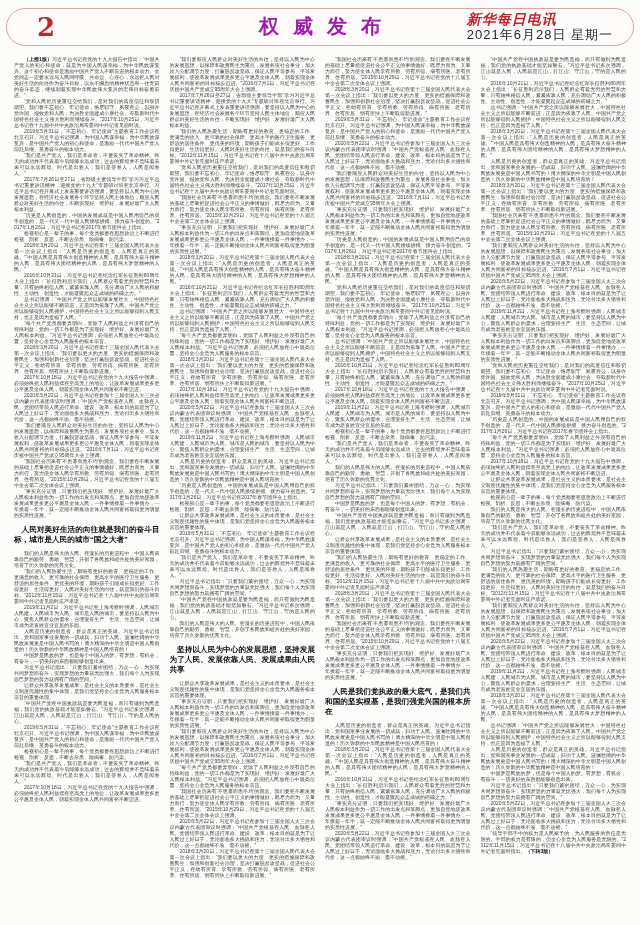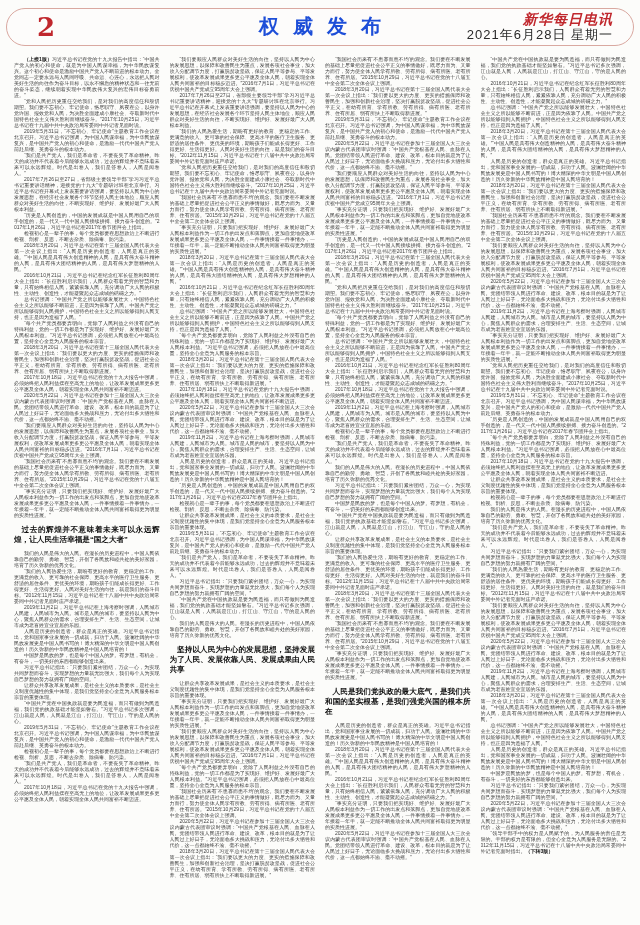--- a/index.html
+++ b/index.html
@@ -20,25 +20,25 @@
     padding:0 16px;
     background:#fdfcfb;
     box-sizing:border-box;
   }
   .page-num{
     color:#c0272d;font-weight:bold;font-size:26px;line-height:1;
     margin-left:14px;font-family:"DejaVu Serif", serif;
   }
   .section-title{
     position:absolute;left:50%;top:50%;transform:translate(-50%,-52%);
-    color:#1d4ed8;font-weight:bold;font-size:20px;
+    color:#a21caf;font-weight:bold;font-size:20px;
     letter-spacing:14px;text-indent:14px;white-space:nowrap;
   }
   .masthead{
-    margin-left:auto;display:flex;flex-direction:column;align-items:flex-end;
+    margin-left:auto;display:flex;flex-direction:column;align-items:flex-start;
     line-height:1.15;margin-right:4px;
   }
   .masthead-logo{
     color:#c0272d;font-weight:bold;font-style:italic;font-size:14px;
     letter-spacing:1px;white-space:nowrap;
     font-family:"DejaVu Serif", serif;
   }
   .masthead-date{
     font-size:13px;color:#2a2a2a;letter-spacing:1px;white-space:nowrap;margin-top:1px;
   }
@@ -96,21 +96,21 @@
       <p class="para">2018年3月20日，习近平总书记在第十三届全国人民代表大会第一次会议上指出：“人民是历史的创造者，人民是真正的英雄。”“中国人民是具有伟大创造精神的人民，是具有伟大奋斗精神的人民，是具有伟大团结精神的人民，是具有伟大梦想精神的人民。”</p>
       <p class="para">2016年10月21日，习近平总书记在纪念红军长征胜利80周年大会上指出：“长征胜利启示我们，人民群众有着无穷的智慧和力量，只有始终相信人民，紧紧依靠人民，充分调动广大人民的积极性、主动性、创造性，才能凝聚起众志成城的磅礴之力。”</p>
       <p class="para">总书记强调：“中国共产党之所以能够发展壮大，中国特色社会主义之所以能够不断前进，正是因为依靠了人民。中国共产党之所以能够得到人民拥护，中国特色社会主义之所以能够得到人民支持，也正是因为造福了人民。”</p>
       <p class="para">“每个共产党员都要弄明白，党除了人民利益之外没有自己的特殊利益，党的一切工作都是为了实现好、维护好、发展好最广大人民根本利益。”习近平总书记强调，必须把人民放在心中最高位置，坚持全心全意为人民服务的根本宗旨。</p>
       <p class="para">2018年3月20日，习近平总书记在第十三届全国人民代表大会第一次会议上指出：“我们要以更大的力度、更实的措施保障和改善民生，加强和创新社会治理，坚决打赢脱贫攻坚战，促进社会公平正义，在幼有所育、学有所教、劳有所得、病有所医、老有所养、住有所居、弱有所扶上不断取得新进展。”</p>
       <p class="para">2017年10月18日，习近平总书记在党的十九大报告中强调，必须始终把人民利益摆在至高无上的地位，让改革发展成果更多更公平惠及全体人民，朝着实现全体人民共同富裕不断迈进。</p>
       <p class="para">2020年5月22日，习近平总书记在参加十三届全国人大三次会议内蒙古代表团审议时强调：“中国共产党根基在人民、血脉在人民。党团结带领人民进行革命、建设、改革，根本目的就是为了让人民过上好日子，无论面临多大挑战和压力，无论付出多大牺牲和代价，这一点都始终不渝、毫不动摇。”</p>
       <p class="para">“我们要顺应人民群众对美好生活的向往，坚持以人民为中心的发展思想，以保障和改善民生为重点，发展各项社会事业，加大收入分配调节力度，打赢脱贫攻坚战，保证人民平等参与、平等发展权利，使改革发展成果更多更公平惠及全体人民，朝着实现全体人民共同富裕的目标稳步迈进。”2016年7月1日，习近平总书记在庆祝中国共产党成立95周年大会上强调。</p>
       <p class="para">“我国社会历来有‘不患寡而患不均’的观念。我们要在不断发展的基础上尽量把促进社会公平正义的事情做好，既尽力而为、又量力而行，努力使全体人民学有所教、劳有所得、病有所医、老有所养、住有所居。”2015年10月29日，习近平总书记在党的十八届五中全会第二次全体会议上强调。</p>
       <p class="para">“事实充分证明，只要我们把实现好、维护好、发展好最广大人民根本利益作为一切工作的出发点和落脚点，更加自觉地使改革发展成果更多更公平惠及全体人民，一件事情接着一件事情办，一年接着一年干，就一定能不断推动全体人民共同富裕取得更为明显的实质性进展。”</p>
-      <div class="subhead">过去的辉煌并不意味着未来可以永远辉煌，让人民生活幸福是“国之大者”</div>
+      <div class="subhead">人民对美好生活的向往就是我们的奋斗目标，城市是人民的城市“国之大者”</div>
       <p class="para">我们的人民是伟大的人民。在漫长的历史进程中，中国人民依靠自己的勤劳、勇敢、智慧，开创了各民族和睦共处的美好家园，培育了历久弥新的优秀文化。</p>
       <p class="para">“我们的人民热爱生活，期盼有更好的教育、更稳定的工作、更满意的收入、更可靠的社会保障、更高水平的医疗卫生服务、更舒适的居住条件、更优美的环境，期盼孩子们能成长得更好、工作得更好、生活得更好。人民对美好生活的向往，就是我们的奋斗目标。”2012年11月15日，习近平总书记在十八届中共中央政治局常委同中外记者见面时庄严承诺。</p>
       <p class="para">2019年11月2日，习近平总书记在上海考察时强调，人民城市人民建，人民城市为人民。城市是人民的城市，要坚持以人民为中心，聚焦人民群众的需求，合理安排生产、生活、生态空间，让城市成为老百姓宜业宜居的乐园。</p>
       <p class="para">人民是历史的创造者，群众是真正的英雄。习近平总书记指出，党和国家事业发展的一切成就，归功于人民。波澜壮阔的中华民族发展史是中国人民书写的！博大精深的中华文明是中国人民创造的！历久弥新的中华民族精神是中国人民培育的！</p>
       <p class="para">中国梦是民族的梦，也是每个中国人的梦。有梦想，有机会，有奋斗，一切美好的东西都能够创造出来。</p>
       <p class="para">习近平总书记指出：“只要我们紧密团结，万众一心，为实现共同梦想而奋斗，实现梦想的力量就无比强大，我们每个人为实现自己梦想的努力就拥有广阔的空间。”</p>
       <p class="para">让群众共享改革发展成果，是社会主义的本质要求，是社会主义制度优越性的集中体现，是我们党坚持全心全意为人民服务根本宗旨的重要体现。</p>
       <p class="para">“中国共产党在中国执政就是要为民造福，而只有做到为民造福，我们党的执政基础才能坚如磐石。”习近平总书记多次强调，江山就是人民，人民就是江山，打江山、守江山，守的是人民的心。</p>
       <p class="para">2019年5月31日，“不忘初心、牢记使命”主题教育工作会议在北京召开。习近平总书记强调，为中国人民谋幸福，为中华民族谋复兴，是中国共产党人的初心和使命，是激励一代代中国共产党人前赴后继、英勇奋斗的根本动力。</p>
       <p class="para">检视初心是一辈子的事，每个党员都要在思想政治上不断进行检视、剖析、反思，不断去杂质、除病毒、防污染。</p>

